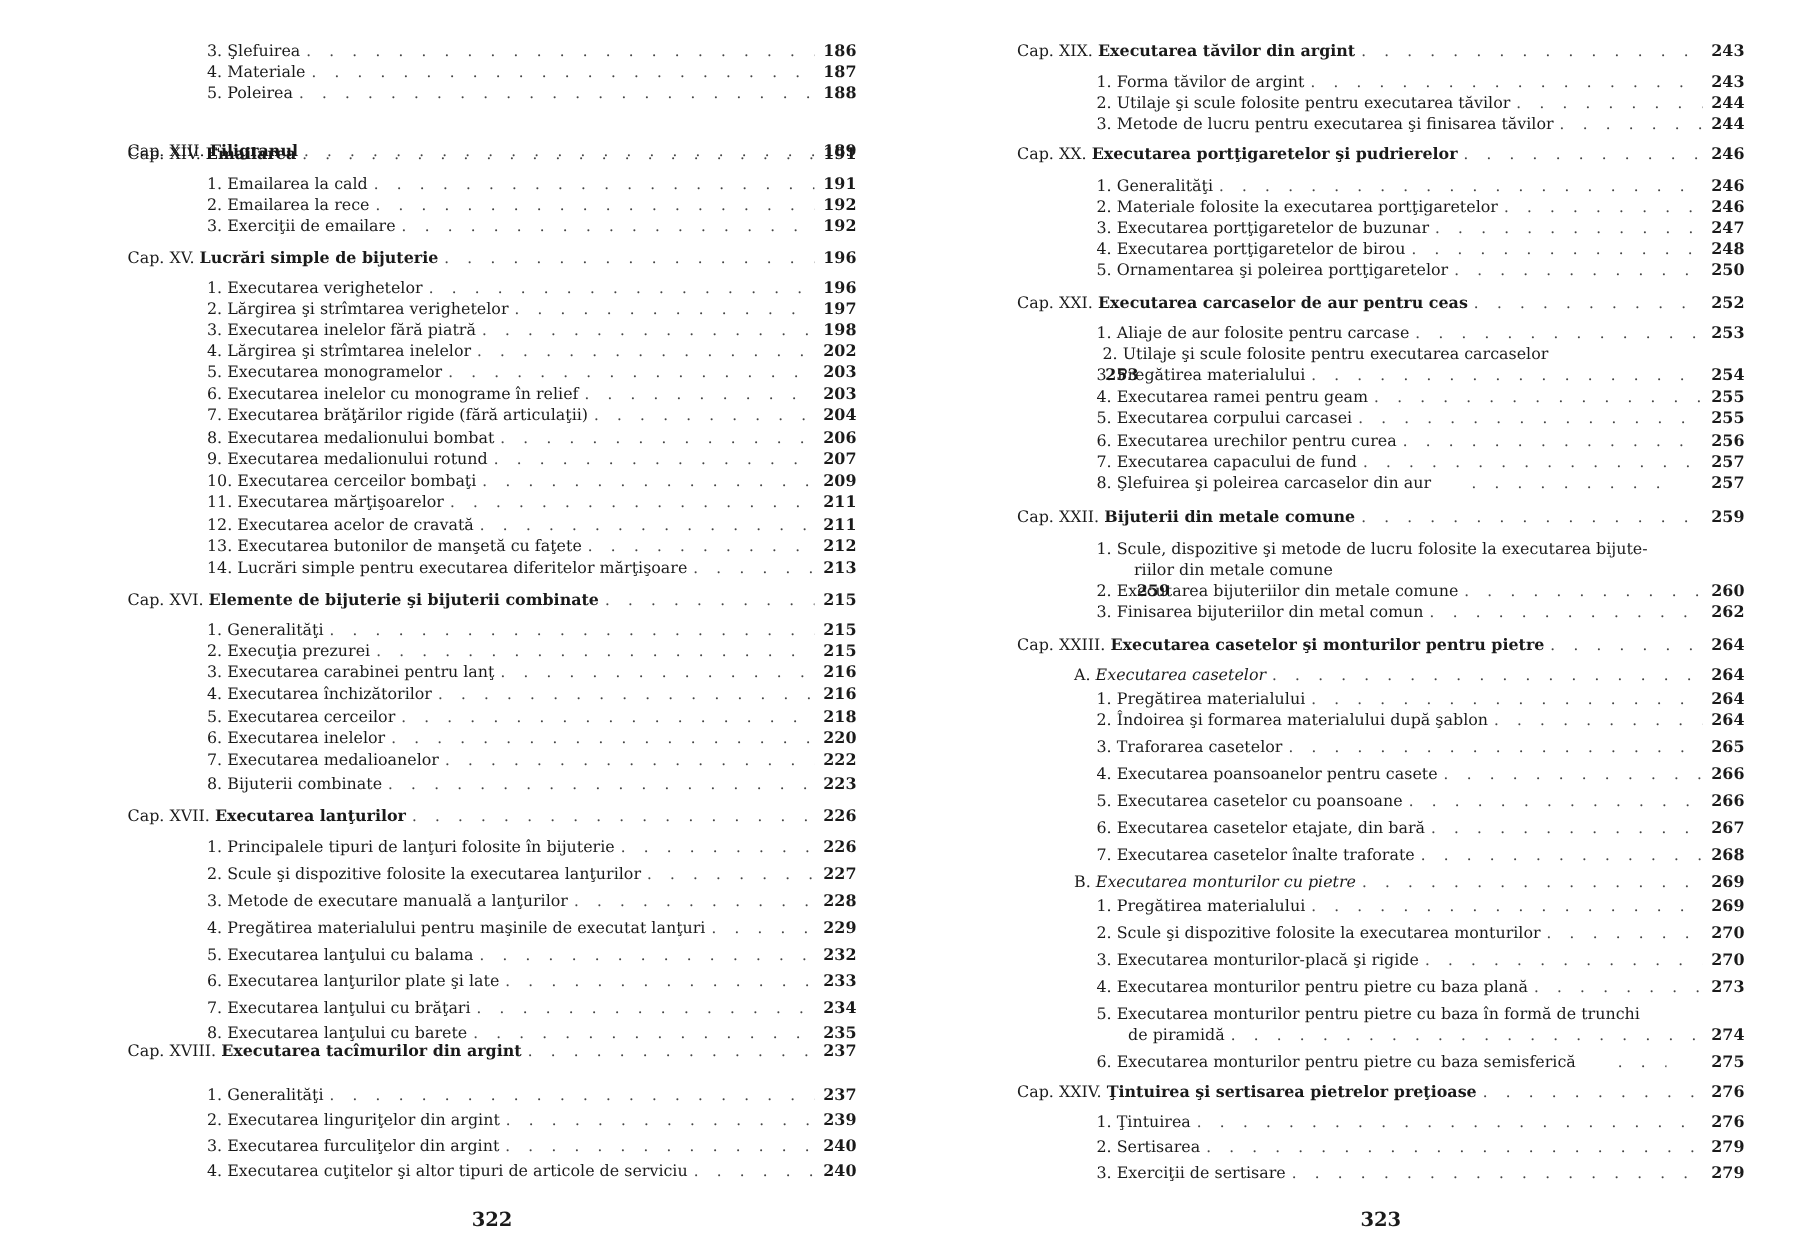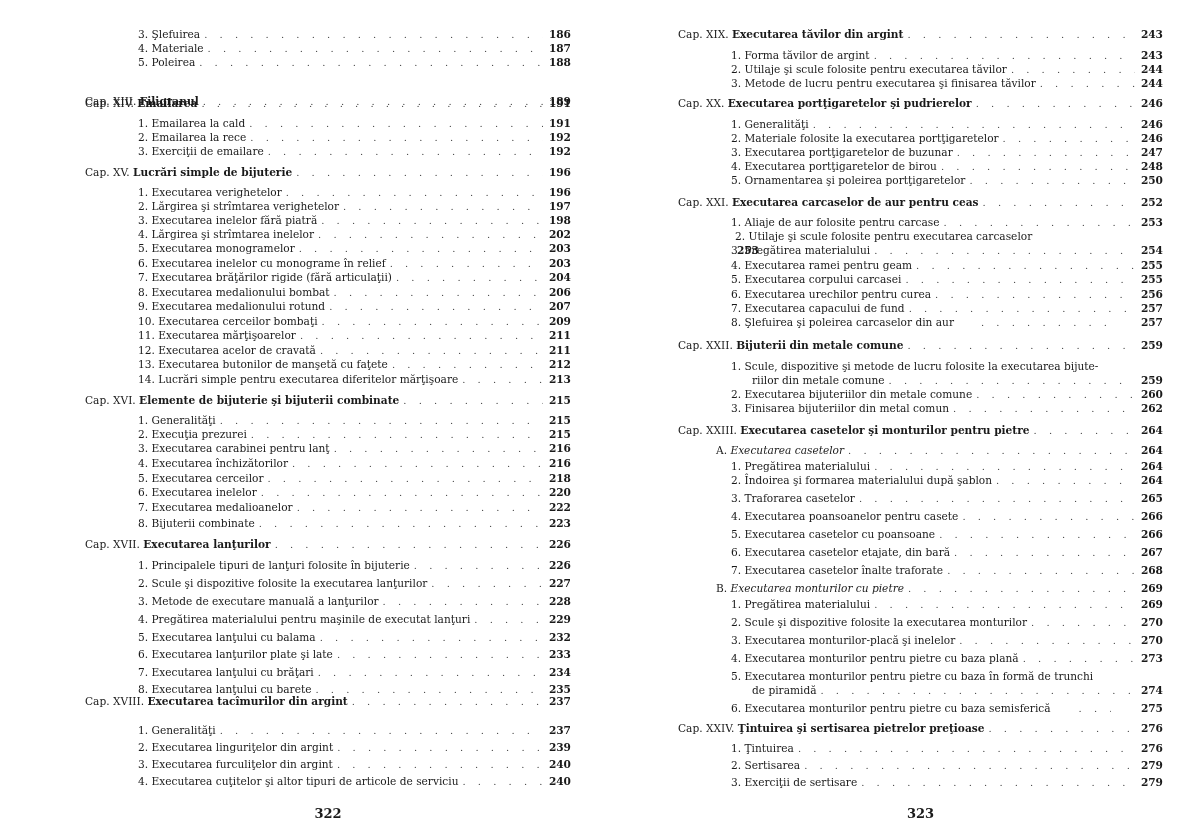--- a/index.html
+++ b/index.html
@@ -363,21 +363,21 @@
         <span class="pg">257</span>
       </div>
       <div class="row chapter" style="top: 338px;">
         <span class="label"><span class="pfx">Cap. XXII.</span> <span class="ttl">Bijuterii din metale comune</span></span>
         <span class="dots"></span>
         <span class="pg">259</span>
       </div>
       <div class="row wrap1" style="top: 359px;">
         <span class="label"><span class="num">1.</span> <span class="ttl">Scule, dispozitive şi metode de lucru folosite la executarea bijute-</span></span>
       </div>
-      <div class="row wrap2" style="top: 373px;">
+      <div class="row wrap2" style="top: 373px; flex-direction: column;">
         <span class="label"><span class="ttl">riilor din metale comune</span></span>
         <span class="dots"></span>
         <span class="pg">259</span>
       </div>
       <div class="row sub" style="top: 387px;">
         <span class="label"><span class="num">2.</span> <span class="ttl">Executarea bijuteriilor din metale comune</span></span>
         <span class="dots"></span>
         <span class="pg">260</span>
       </div>
       <div class="row sub" style="top: 401px;">
@@ -439,21 +439,21 @@
         <span class="label"><span class="num">1.</span> <span class="ttl">Pregătirea materialului</span></span>
         <span class="dots"></span>
         <span class="pg">269</span>
       </div>
       <div class="row sub" style="top: 615px;">
         <span class="label"><span class="num">2.</span> <span class="ttl">Scule şi dispozitive folosite la executarea monturilor</span></span>
         <span class="dots"></span>
         <span class="pg">270</span>
       </div>
       <div class="row sub" style="top: 633px;">
-        <span class="label"><span class="num">3.</span> <span class="ttl">Executarea monturilor-placă şi inelelor</span></span>
+        <span class="label"><span class="num">3.</span> <span class="ttl">Executarea monturilor-placă şi rigide</span></span>
         <span class="dots"></span>
         <span class="pg">270</span>
       </div>
       <div class="row sub" style="top: 651px;">
         <span class="label"><span class="num">4.</span> <span class="ttl">Executarea monturilor pentru pietre cu baza plană</span></span>
         <span class="dots"></span>
         <span class="pg">273</span>
       </div>
       <div class="row wrap1" style="top: 669px;">
         <span class="label"><span class="num">5.</span> <span class="ttl">Executarea monturilor pentru pietre cu baza în formă de trunchi</span></span>

